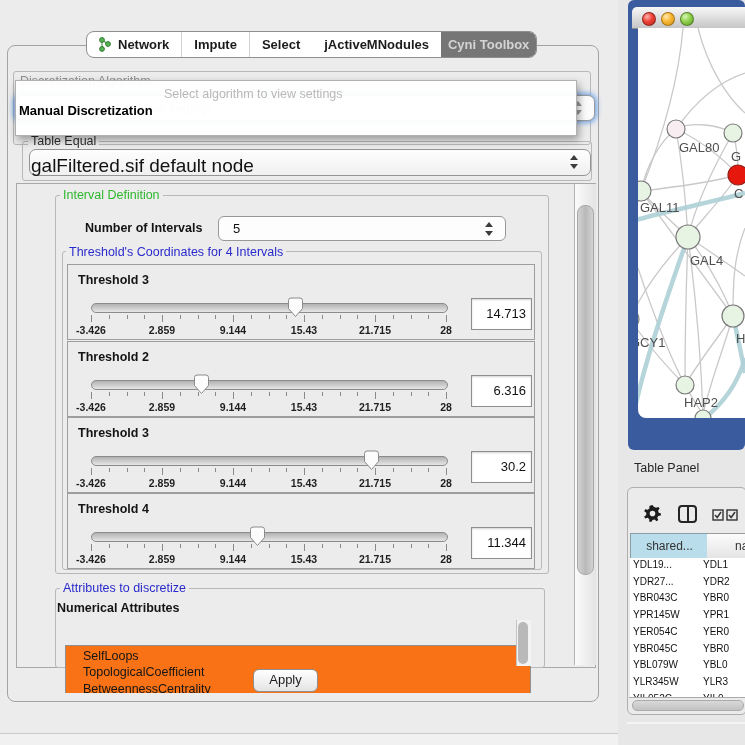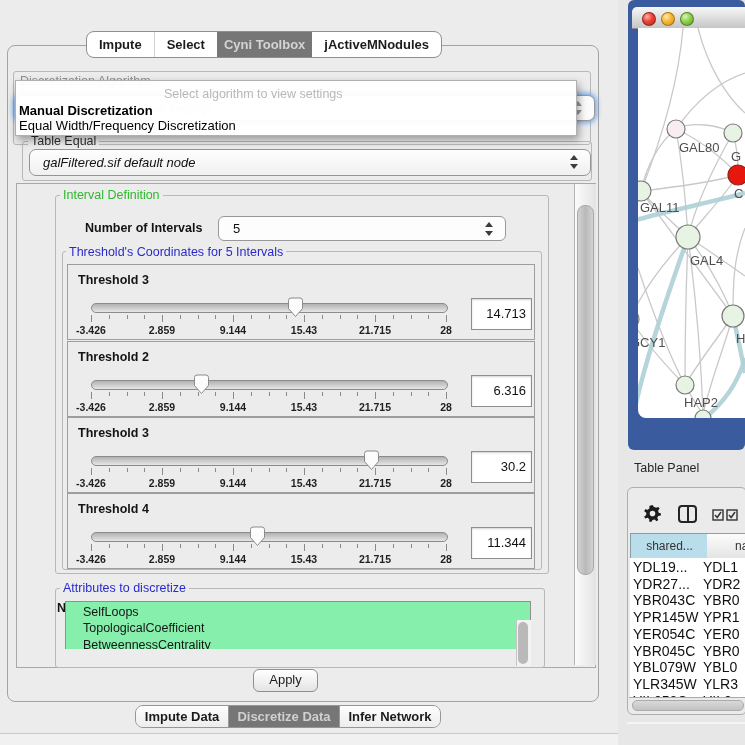--- a/index.html
+++ b/index.html
@@ -26,42 +26,42 @@
   .combo-arrows .dn{position:absolute;left:0;bottom:1px;width:0;height:0;border-left:4px solid transparent;border-right:4px solid transparent;border-top:5px solid #3c3c3c;}
   #algo-combo .combo-arrows .up{border-bottom-color:#9a9a9a;}
   #algo-combo .combo-arrows .dn{border-top-color:#9a9a9a;}
   #popup{left:15px;top:80px;width:560px;height:54px;background:rgba(255,255,255,.95);border:1px solid #b0b0b0;box-shadow:2px 4px 8px rgba(0,0,0,.35);z-index:10;}
   #popup .ph{position:absolute;left:148px;top:6px;font-size:12.5px;color:#b8b8b8;}
   #popup .opt1{position:absolute;left:3px;top:22px;font-size:13px;font-weight:bold;color:#000;}
   #popup .opt2{position:absolute;left:3px;top:37px;font-size:13px;color:#000;}
   #td-fs{left:22px;top:141px;width:568px;height:38px;}
   #td-legend{left:28px;top:134px;color:#2e2e2e;z-index:2;}
   #td-combo{left:29px;top:149px;width:560px;height:25px;border-radius:7px;background:linear-gradient(#fefefe,#f0f0f0);border:1px solid #949494;}
-  #td-combo .val{position:absolute;left:13px;top:5px;font-size:13px;color:#111;font-style:italic;}
+  #td-combo .val{position:absolute;left:1px;top:5px;font-size:19px;color:#111;}
   #viewport{left:16px;top:183px;width:578px;height:483px;border:1px solid #a8a8a8;background:#ececec;overflow:hidden;}
   #vtrack{left:574px;top:184px;width:21px;height:481px;border-left:1px solid #b4b4b4;background:linear-gradient(to right,#fbfbfb,#e3e3e3);}
   #vthumb{left:577px;top:205px;width:15px;height:368px;border-radius:8px;background:linear-gradient(to right,#d2d2d2,#b9b9b9 50%,#d2d2d2);border:1px solid #a8a8a8;}
   #int-fs{left:55px;top:195px;width:492px;height:377px;}
   #int-legend{left:60px;top:188px;color:#2eb82e;}
   #noi-label{left:85px;top:221px;font-size:12.5px;font-weight:bold;color:#141414;}
   #spinner{left:218px;top:216px;width:286px;height:23px;border-radius:6px;border:1px solid #989898;background:#fdfdfd;}
   #spinner .val{position:absolute;left:14px;top:4px;font-size:13px;color:#111;}
   #thr-fs{left:62px;top:251px;width:478px;height:317px;}
   #thr-legend{left:66px;top:245px;color:#2a2acc;}
   .tpanel{position:absolute;left:67px;width:466px;height:74px;background:#ececec;border:1px solid #9d9d9d;}
   .tpanel .tlabel{position:absolute;left:10px;top:8px;font-size:12.5px;font-weight:bold;color:#141414;}
   .track{position:absolute;left:23px;top:38px;width:355px;height:8px;border:1px solid #8b8b8b;border-radius:5px;background:linear-gradient(#b2b2b2,#e6e6e6);}
   .thumb{position:absolute;top:32px;width:17px;height:21px;}
   .tick{position:absolute;width:1px;background:#8a8a8a;}
   .ticklabel{position:absolute;font-size:10.5px;font-weight:bold;color:#1f1f1f;transform:translateX(-50%);white-space:nowrap;}
   .vbox{position:absolute;left:403px;top:33px;width:54px;height:30px;background:#fff;border:1px solid #8e8e8e;box-shadow:inset 0 1px 2px rgba(0,0,0,.18);font-size:13px;color:#111;text-align:right;line-height:30px;padding-right:5px;}
   #attr-fs{left:55px;top:588px;width:488px;height:78px;}
   #attr-legend{left:60px;top:581px;color:#2a2acc;}
   #numattr-label{left:57px;top:601px;font-size:12.5px;font-weight:bold;color:#141414;}
-  #attr-list{left:65px;top:601px;width:464px;height:47px;border:1px solid #909090;border-bottom:none;background:#86efac;overflow:hidden;}
+  #attr-list{left:65px;top:645px;width:464px;height:47px;border:1px solid #909090;border-bottom:none;background:#f97316;overflow:hidden;}
   .attr-item{position:absolute;left:17px;font-size:12.5px;color:#151515;}
   #list-track{left:516px;top:620px;width:14px;height:46px;border-left:1px solid #c4c4c4;background:#f3f3f3;}
   #list-thumb{left:518px;top:622px;width:10px;height:42px;border-radius:5px;background:#b9b9b9;}
   #apply-btn{left:253px;top:669px;width:63px;height:21px;border:1px solid #8f8f8f;border-radius:6px;background:linear-gradient(#ffffff,#e4e4e4);font-size:13px;color:#1c1c1c;text-align:center;line-height:19px;}
   #btabs{left:135px;top:705px;height:21px;display:flex;border:1px solid #969696;border-radius:8px;overflow:hidden;font-size:13px;font-weight:600;}
   .btab{display:flex;align-items:center;justify-content:center;background:linear-gradient(#fdfdfd,#ededed);color:#1b1b1b;border-right:1px solid #9a9a9a;}
   .btab:last-child{border-right:none;}
   .btab.dark{background:#767676;color:#d0d0d0;}
   #bottom-line{left:0;top:733px;width:618px;height:1px;background:#c9c9c9;}
   #bottom-strip{left:0;top:734px;width:618px;height:11px;background:#f1f1f1;}
@@ -75,53 +75,62 @@
   #canvas{left:638px;top:28px;width:107px;height:390px;background:#fff;border-bottom-left-radius:8px;overflow:hidden;}
   #tp-title{left:634px;top:461px;font-size:12.5px;color:#262626;}
   #tp-box{left:627px;top:487px;width:118px;height:226px;border:1px solid #aeaeae;border-radius:6px;background:#ebebeb;}
   #gear-icon{left:644px;top:505px;}
   #split-icon{left:678px;top:505px;width:15px;height:14px;border:2px solid #242424;border-radius:4px;}
   #split-icon .mid{position:absolute;left:6.5px;top:0;width:2px;height:14px;background:#242424;}
   .checkglyph{top:509px;}
   #hdr1{left:630px;top:533px;width:77px;height:24px;background:#b9ddeb;border:1px solid #8b9ea6;font-size:12px;color:#333;text-align:center;line-height:24px;}
   #hdr2{left:707px;top:533px;width:38px;height:24px;background:linear-gradient(#fcfcfc,#e4e4e4);border:1px solid #9b9b9b;border-left:none;font-size:12px;color:#333;line-height:24px;overflow:hidden;}
   #hdr2 span{padding-left:28px;}
-  #rows{left:630px;top:558px;width:115px;height:139px;background:#fff;overflow:hidden;font-size:14px;color:#101010;}
+  #rows{left:630px;top:558px;width:115px;height:139px;background:#fff;overflow:hidden;font-size:10px;color:#101010;}
   .trow{position:absolute;left:0;width:115px;height:17px;}
   .trow .c1{position:absolute;left:3px;top:1px;}
   .trow .c2{position:absolute;left:73px;top:1px;}
   #hsb{left:629px;top:697px;width:116px;height:14px;background:#ebebeb;border-top:1px solid #aaa;}
   #hsb-thumb{left:632px;top:700px;width:110px;height:9px;border-radius:5px;background:linear-gradient(#d9d9d9,#c2c2c2);border:1px solid #ababab;}
   #tp-hl{left:627px;top:722px;width:118px;height:2px;background:#f4f4f4;}
 </style>
 </head>
 <body>
 
 <div id="app">
   <div class="abs" id="panel"></div>
   <div class="abs" id="tabbar">
+      <div class="tab sep">
+        <svg width="13" height="15" viewBox="0 0 13 15">
+          <line x1="3" y1="3" x2="3" y2="12" stroke="#5a9e5a" stroke-width="1.2"></line>
+          <line x1="3" y1="3" x2="9" y2="7" stroke="#5a9e5a" stroke-width="1.2"></line>
+          <circle cx="3" cy="3" r="2.4" fill="#57b457" stroke="#2f7a2f"></circle>
+          <circle cx="3" cy="12" r="2.4" fill="#57b457" stroke="#2f7a2f"></circle>
+          <circle cx="9" cy="7" r="2.4" fill="#57b457" stroke="#2f7a2f"></circle>
+        </svg>
+        <span style="margin-left:6px">Network</span>
+      </div>
       <div class="tab sep">Impute</div>
       <div class="tab">Select</div>
+      <div class="tab">jActiveMNodules</div>
       <div class="tab dark">Cyni Toolbox</div>
-      <div class="tab">jActiveMNodules</div>
     </div>
 
   <div class="abs fs" id="algo-fs"></div>
   <span class="abs legend" id="algo-legend">Discretization Algorithm</span>
   <div class="abs" id="algo-combo">
     <span class="val">Select algorithm to view settings</span>
     <span class="combo-arrows">
         <span class="up"></span>
         <span class="dn"></span>
       </span>
   </div>
   <div class="abs" id="popup">
     <span class="ph">Select algorithm to view settings</span>
     <span class="opt1">Manual Discretization</span>
-    <span class="opt2">Equal Width/Frequency Discretization</span>
   </div>
 
   <div class="abs fs" id="td-fs"></div>
   <span class="abs legend" id="td-legend">Table Equal</span>
   <div class="abs" id="td-combo">
     <span class="val">galFiltered.sif default node</span>
     <span class="combo-arrows">
         <span class="up"></span>
         <span class="dn"></span>
       </span>
@@ -135,21 +144,21 @@
   <span class="abs legend" id="int-legend">Interval Definition</span>
   <span class="abs" id="noi-label">Number of Intervals</span>
   <div class="abs" id="spinner">
     <span class="val">5</span>
     <span class="combo-arrows">
         <span class="up"></span>
         <span class="dn"></span>
       </span>
   </div>
   <div class="abs fs" id="thr-fs"></div>
-  <span class="abs legend" id="thr-legend">Threshold's Coordinates for 5 Intervals</span>
+  <span class="abs legend" id="thr-legend">Threshold's Coordinates for 4 Intervals</span>
   <div id="tpanels">
       <div class="tpanel" style="top: 264px;">
         <span class="tlabel">Threshold 3</span>
         <div class="track"></div>
         <svg class="thumb" style="left:219.4050149557691px" width="17" height="21">
           <path d="M1.5,3.5 q0,-2.5 2.5,-2.5 h9 q2.5,0 2.5,2.5 v8 l-7,8 l-7,-8 z" fill="#fcfcfc" stroke="#8b8b8b"></path>
         </svg>
         <span class="tick" style="left:23px;top:50px;height:7px;"></span>
         <span class="tick" style="left:40.75px;top:50px;height:4px;"></span>
         <span class="tick" style="left:58.5px;top:50px;height:4px;"></span>
@@ -291,25 +300,20 @@
   <span class="abs" id="numattr-label">Numerical Attributes</span>
   <div class="abs" id="attr-list">
       <span class="attr-item" style="top: 3px;">SelfLoops</span>
       <span class="attr-item" style="top: 19.4px;">TopologicalCoefficient</span>
       <span class="attr-item" style="top: 35.8px;">BetweennessCentrality</span>
     </div>
   <div class="abs" id="list-track"></div>
   <div class="abs" id="list-thumb"></div>
 
   <div class="abs" id="apply-btn">Apply</div>
-  <div class="abs" id="btabs">
-      <div class="btab" style="width: 92px;">Impute Data</div>
-      <div class="btab dark" style="width: 110px;">Discretize Data</div>
-      <div class="btab" style="width: 100px;">Infer Network</div>
-    </div>
   <div class="abs" id="bottom-line"></div>
   <div class="abs" id="bottom-strip"></div>
 
   <div class="abs" id="right-bg"></div>
   <div class="abs" id="netwin"></div>
   <div class="abs" id="net-titlebar"></div>
   <span class="abs light" id="light-red"></span>
   <span class="abs light" id="light-yellow"></span>
   <span class="abs light" id="light-green"></span>
   <div class="abs" id="canvas">

